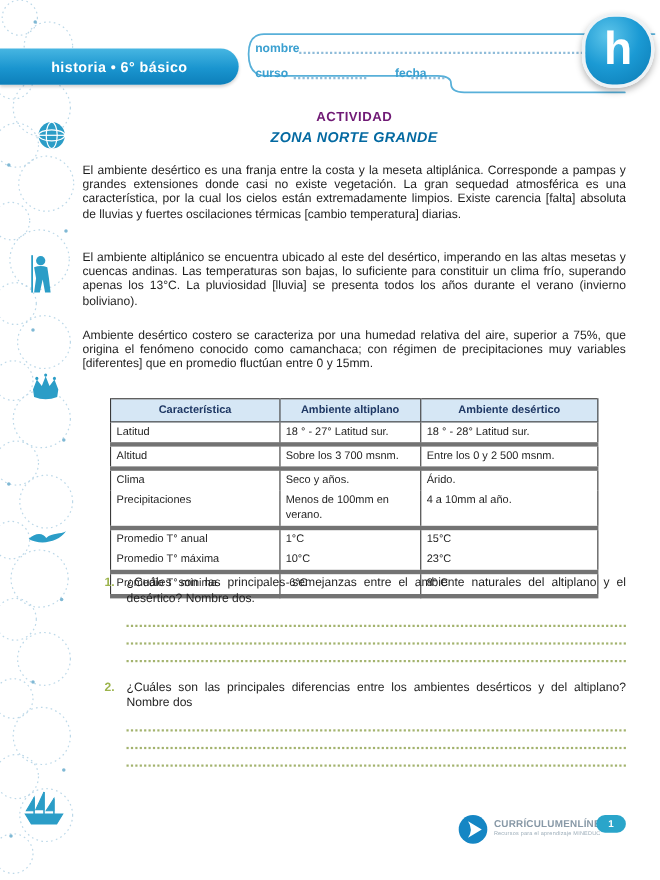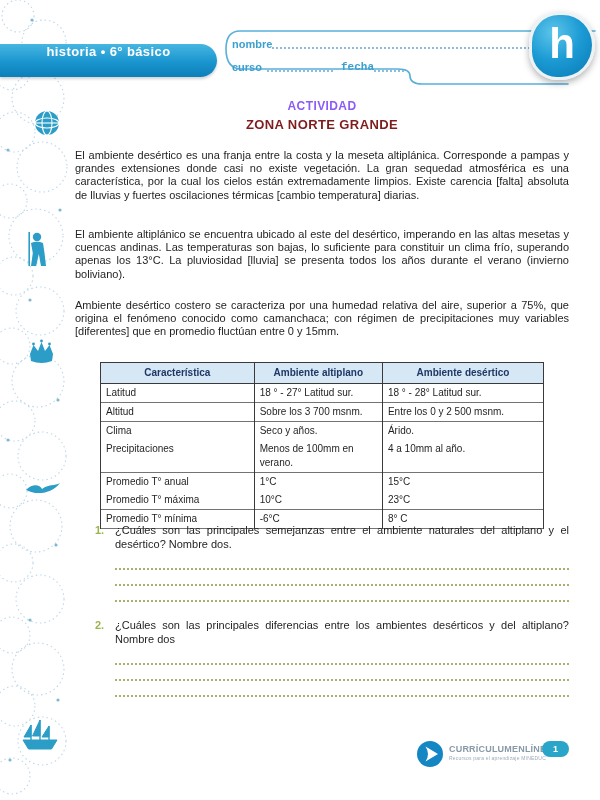--- a/index.html
+++ b/index.html
@@ -11,55 +11,55 @@
     color:#1f1f1f;
   }
   
   .decor { position:absolute; left:0; top:0; width:70px; height:800px; z-index:1; }
   
   .banner {
     position:absolute; left:0; top:44px; width:217px; height:33px; z-index:2;
     background:linear-gradient(180deg,#47b6e2 0%,#1a95cf 55%,#0d7fba 100%);
     border-radius:0 18px 18px 0;
     box-shadow:0 2px 3px rgba(0,0,0,.18);
-    display:flex; justify-content:center;
+    display:flex; align-items:center; justify-content:center;
   }
   .banner span { color:#ffffff; font-size:13px; font-weight:600; letter-spacing:.4px; }
   
   .namebox-svg { position:absolute; left:218px; top:26px; z-index:2; }
   .fld-label { position:absolute; z-index:2; font-size:11px; font-weight:600; color:#3ba0d0; }
   .dotline { position:absolute; z-index:2; border-bottom:2px dotted #8fbcd9; height:2px; }
   
   .hlogo {
     position:absolute; left:529px; top:12px; width:66px; height:68px; z-index:3;
     background:radial-gradient(circle at 35% 28%, #5ec5ea 0%, #1b9ad4 48%, #0a79b2 100%);
     border:3px solid #edf2f5; border-radius:48% 52% 55% 45%;
     box-shadow:0 3px 7px rgba(0,0,0,.30);
     display:flex; align-items:center; justify-content:center;
   }
   .hlogo span { color:#ffffff; font-size:42px; font-weight:bold; line-height:1; margin-top:-4px; }
   
   .title { position:absolute; left:75px; top:99px; width:494px; text-align:center; z-index:2; }
-  .title .t1 { font-size:12px; font-weight:bold; color:#8b5cf6; letter-spacing:.4px; }
-  .title .t2 { font-size:13px; font-weight:bold; color:#7f1d1d; letter-spacing:.4px; margin-top:4px; }
+  .title .t1 { font-size:12px; font-weight:bold; color:#701a75; letter-spacing:.4px; }
+  .title .t2 { font-size:13px; font-weight:bold; color:#0369a1; letter-spacing:.4px; margin-top:4px;font-style:italic; }
   
   .para { position:absolute; left:75px; width:494px; font-size:11px; line-height:13.2px; text-align:justify; z-index:2; }
   
   .cmp-table {
     position:absolute; left:100px; top:362px; width:444px; z-index:2;
     border-collapse:collapse; font-size:10px;
     border:1.5px solid #3a3a3a;
   }
   .cmp-table th, .cmp-table td {
     border-left:1px solid #3a3a3a; border-right:1px solid #3a3a3a;
     padding:2px 5px; line-height:14px; vertical-align:top; text-align:left;
   }
   .cmp-table thead tr { border-bottom:1px solid #3a3a3a; background:#d6e7f5; }
   .cmp-table th { text-align:center; font-weight:bold; color:#1f3864; padding:3px 4px; }
-  .cmp-table tbody tr { border-bottom:1px solid #737373; }
+  .cmp-table tbody tr { border-bottom:4px solid #737373; }
   .cmp-table tbody tr.no-bb { border-bottom:none; }
   .col1 { width:145px; } .col2 { width:121px; } .col3 { width:152px; }
   
   .question { position:absolute; left:95px; width:474px; z-index:2; }
   .q-row { display:flex; }
   .q-num { flex:none; width:20px; font-size:11px; font-weight:bold; color:#9cb44c; }
   .q-text { flex:1; font-size:11px; line-height:13.5px; text-align:justify; }
   .q-lines { margin-left:20px; margin-top:3px; }
   .ans-line { height:16px; border-bottom:2px dotted #a3b36e; }
   
@@ -151,21 +151,21 @@
     <span>historia • 6° básico</span>
   </div>
 
   <svg class="namebox-svg" width="385" height="64" viewBox="0 0 385 64" xmlns="http://www.w3.org/2000/svg">
     <path d="M 377,5 L 22,5 Q 8,5 8,23 Q 8,43 24,43 L 180,43 Q 192,43 192,50 Q 192,58 204,58 L 350,58" fill="none" stroke="#58b0d9" stroke-width="1.6" stroke-linecap="round"></path>
   </svg>
   <span class="fld-label" style="left:232px; top:38px;">nombre</span>
   <div class="dotline" style="left:272px; top:47px; width:306px;"></div>
   <span class="fld-label" style="left:232px; top:61px;">curso</span>
   <div class="dotline" style="left:267px; top:70px; width:66px;"></div>
-  <span class="fld-label" style="left:341px; top:61px;font-family:Liberation Mono, monospace;">fecha</span>
+  <span class="fld-label" style="left:359px; top:61px;">fecha</span>
   <div class="dotline" style="left:374px; top:70px; width:30px;"></div>
 
   <div class="hlogo">
     <span>h</span>
   </div>
 
   <div class="title">
     <div class="t1">ACTIVIDAD</div>
     <div class="t2">ZONA NORTE GRANDE</div>
   </div>

